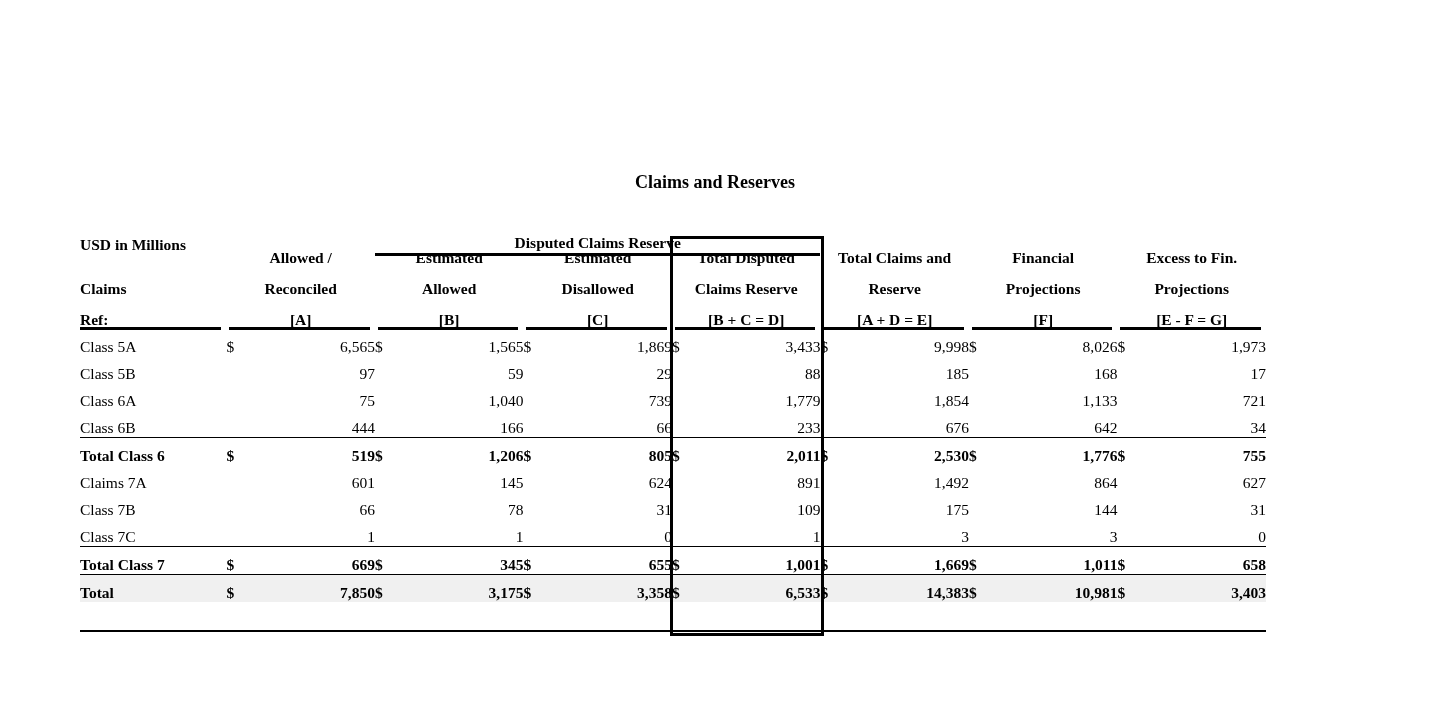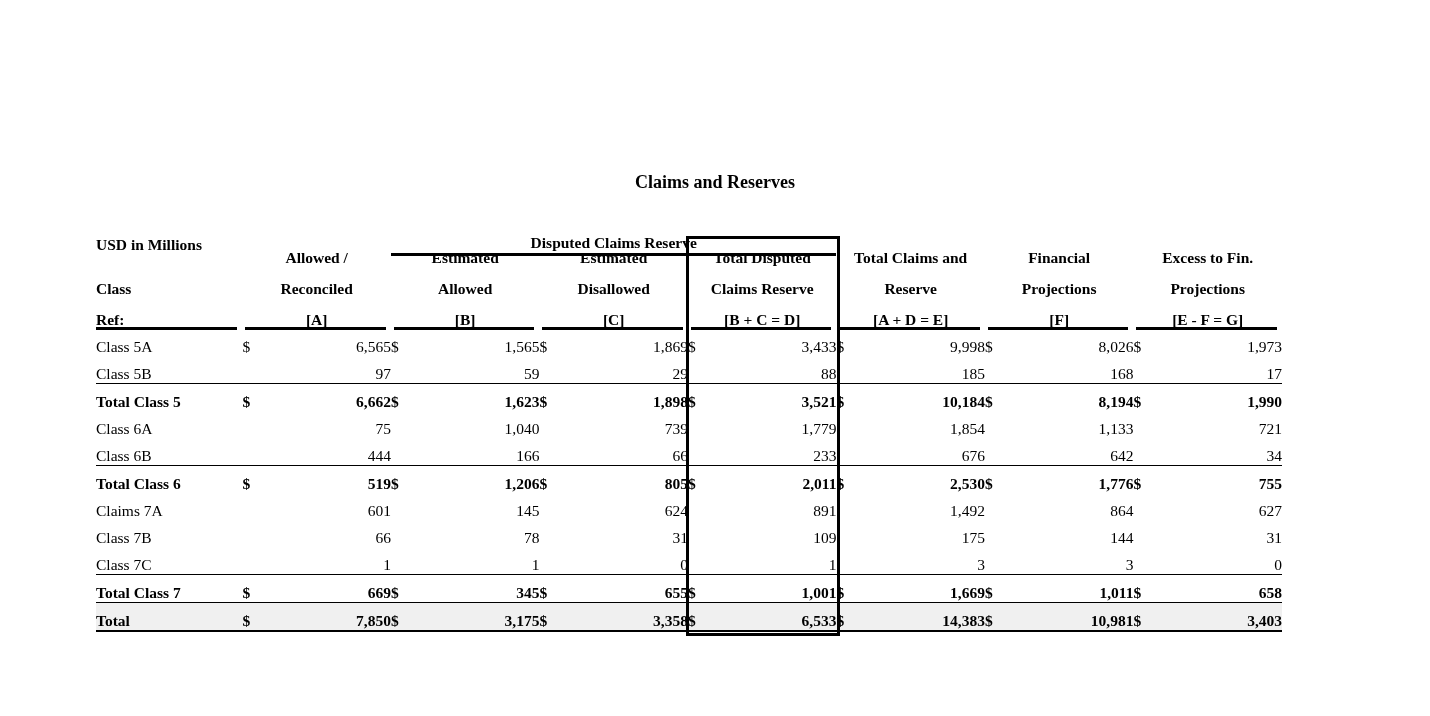--- a/index.html
+++ b/index.html
@@ -38,21 +38,21 @@
     left: 0;
     width: 1430px;
     text-align: center;
     font-size: 18px;
     font-weight: bold;
   }
 
   
   .table-wrap {
     position: absolute;
-    left: 96px;
+    left: 80px;
     top: 236px;
     width: 1186px;
   }
 
   table.fin {
     border-collapse: collapse;
     table-layout: fixed;
     width: 1186px;
     font-size: 15.5px;
   }
@@ -197,21 +197,21 @@
             <td class="hd" style="text-align: left;"></td>
             <td colspan="2" class="hd">Allowed /</td>
             <td colspan="2" class="hd">Estimated</td>
             <td colspan="2" class="hd">Estimated</td>
             <td colspan="2" class="hd">Total Disputed</td>
             <td colspan="2" class="hd">Total Claims and</td>
             <td colspan="2" class="hd">Financial</td>
             <td colspan="2" class="hd">Excess to Fin.</td>
           </tr>
           <tr class="hrow">
-            <td class="hd" style="text-align: left;">Class</td>
+            <td class="hd" style="text-align: left;">Claims</td>
             <td colspan="2" class="hd">Reconciled</td>
             <td colspan="2" class="hd">Allowed</td>
             <td colspan="2" class="hd">Disallowed</td>
             <td colspan="2" class="hd">Claims Reserve</td>
             <td colspan="2" class="hd">Reserve</td>
             <td colspan="2" class="hd">Projections</td>
             <td colspan="2" class="hd">Projections</td>
           </tr>
           <tr class="hrow">
             <td class="hd" style="text-align: left;">Ref:</td>
@@ -251,37 +251,20 @@
             <td class="cur"></td>
             <td class="num">29</td>
             <td class="cur"></td>
             <td class="num">88</td>
             <td class="cur"></td>
             <td class="num">185</td>
             <td class="cur"></td>
             <td class="num">168</td>
             <td class="cur"></td>
             <td class="num">17</td>
-          </tr>
-          <tr class="drow rule-thin">
-            <td class="lbl bold">Total Class 5</td>
-            <td class="cur bold">$</td>
-            <td class="num bold">6,662</td>
-            <td class="cur bold">$</td>
-            <td class="num bold">1,623</td>
-            <td class="cur bold">$</td>
-            <td class="num bold">1,898</td>
-            <td class="cur bold">$</td>
-            <td class="num bold">3,521</td>
-            <td class="cur bold">$</td>
-            <td class="num bold">10,184</td>
-            <td class="cur bold">$</td>
-            <td class="num bold">8,194</td>
-            <td class="cur bold">$</td>
-            <td class="num bold">1,990</td>
           </tr>
           <tr class="drow">
             <td class="lbl">Class 6A</td>
             <td class="cur"></td>
             <td class="num">75</td>
             <td class="cur"></td>
             <td class="num">1,040</td>
             <td class="cur"></td>
             <td class="num">739</td>
             <td class="cur"></td>

